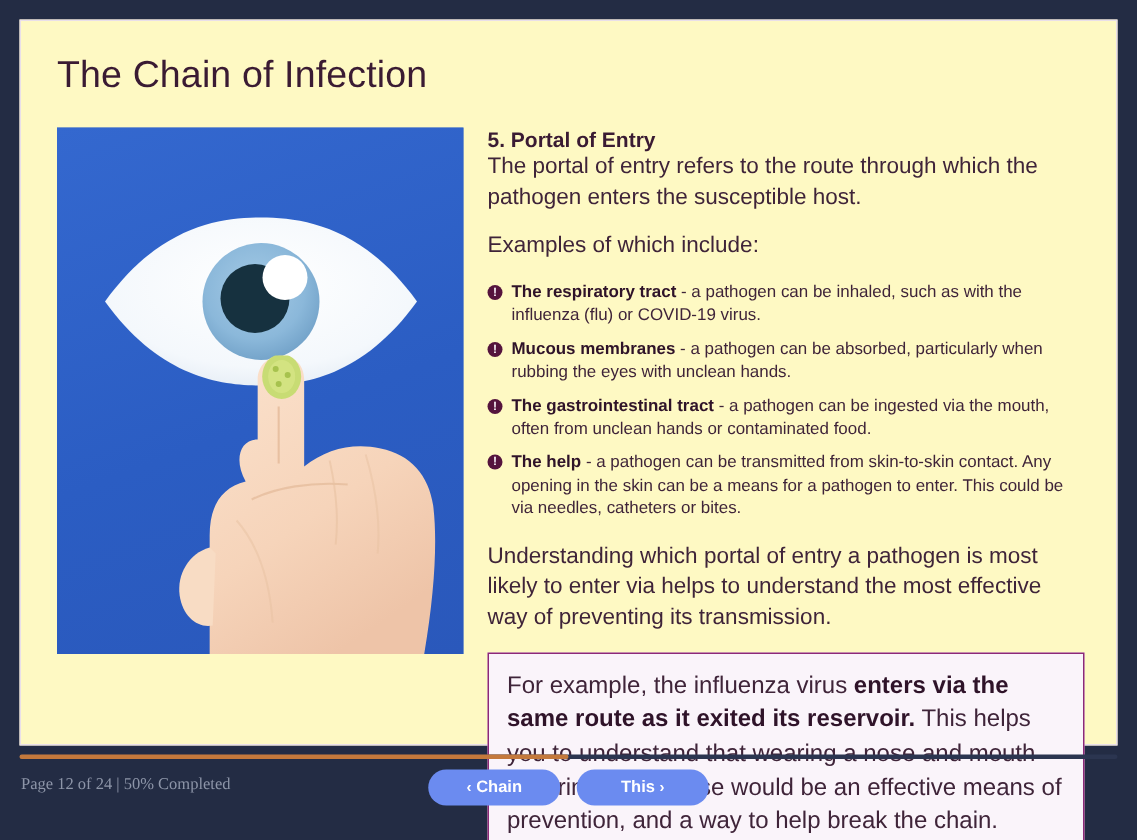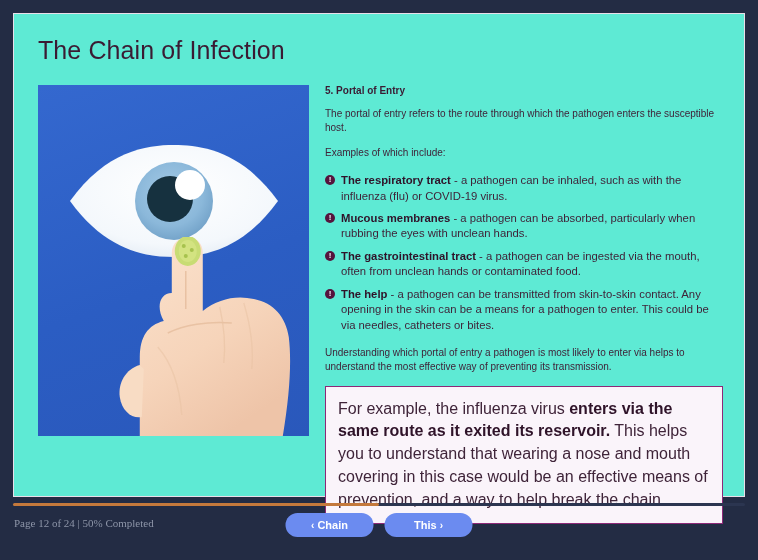--- a/index.html
+++ b/index.html
@@ -16,21 +16,21 @@
     position: relative;
   }
 
   
   #slide {
     position: absolute;
     left: 13px;
     top: 13px;
     width: 732px;
     height: 484px;
-    background: #5eead4;
+    background: #fef9c3;
     border: 1px solid #e9dfe9;
   }
 
   #slide-title {
     position: absolute;
     left: 24px;
     top: 22px;
     font-size: 25px;
     font-weight: normal;
     color: #3a1b33;
@@ -73,28 +73,27 @@
 
   
   #content {
     position: absolute;
     left: 311px;
     top: 71px;
     width: 398px;
   }
 
   #content h2 {
-    font-size: 10px;
+    font-size: 14px;
     font-weight: bold;
     color: #3a1b33;
-    margin-bottom: 11px;
   }
 
   .para {
-    font-size: 10px;
+    font-size: 15px;
     line-height: 1.37;
     color: #3f2439;
     margin-bottom: 12px;
   }
   .para.tight { margin-bottom: 13px; }
 
   ul.bullets { list-style: none; margin: 0 0 13px 0; }
   ul.bullets li {
     position: relative;
     padding-left: 16px;

